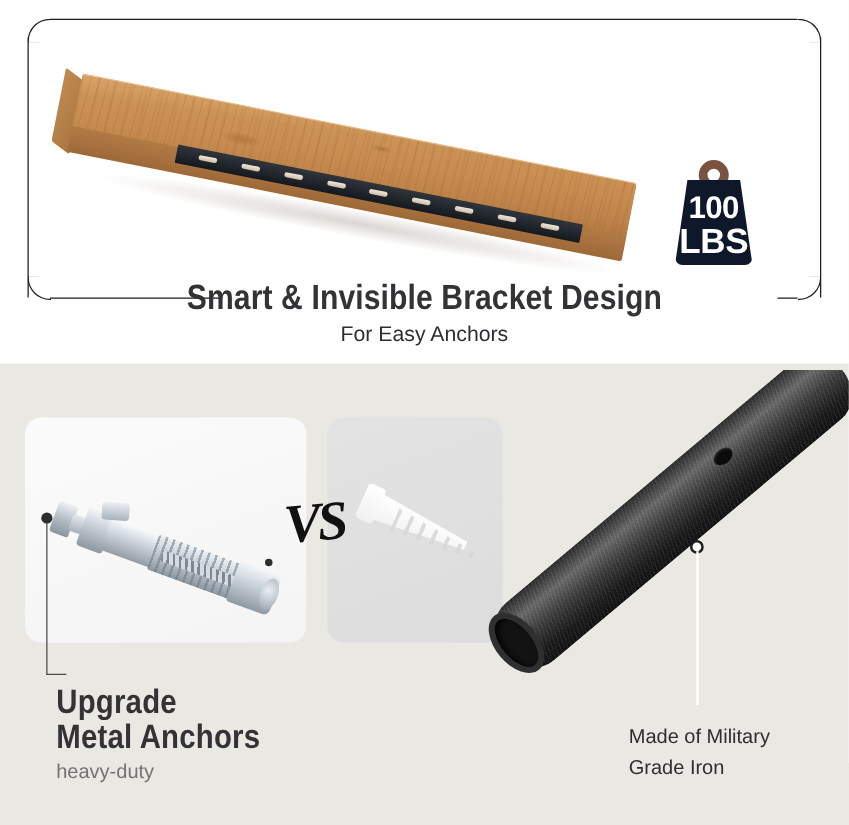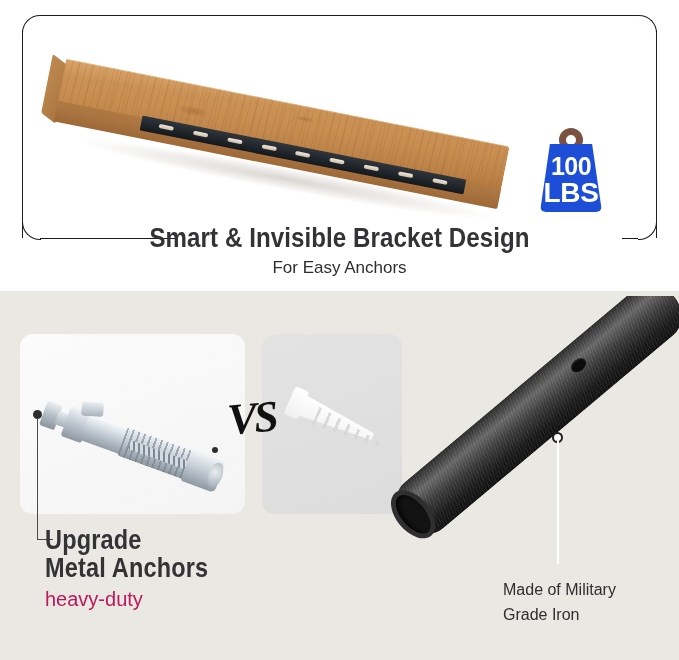--- a/index.html
+++ b/index.html
@@ -72,21 +72,21 @@
   }
 
   
   #weight-badge{position:absolute;left:540px;top:128px;width:62px;height:84px;}
   #weight-ring{
     position:absolute;left:19px;top:0;width:24px;height:24px;border-radius:50%;
     border:7px solid #7a5240;box-sizing:border-box;
   }
   #weight-body{
     position:absolute;left:0;top:16px;width:62px;height:68px;
-    background:#1d4ed8;
+    background:#0f172a;
     clip-path:polygon(16% 0%, 84% 0%, 100% 100%, 0% 100%);
     border-radius:6px;
     display:flex;flex-direction:column;align-items:center;justify-content:center;
     padding-top:6px;box-sizing:border-box;
   }
   #weight-num{color:#fff;font-size:25px;font-weight:bold;line-height:.94;letter-spacing:-.5px;}
   #weight-unit{color:#fff;font-size:28px;font-weight:bold;line-height:1;letter-spacing:-.3px;}
 
   
   #title-main{
@@ -153,27 +153,27 @@
     font-family:"Liberation Serif",serif;letter-spacing:-3px;
     transform:rotate(-5deg);}
 
   
   .lead-line{position:absolute;background:#4a4a4a;}
   #lead-left-v{left:37px;top:418px;width:1.4px;height:122px;}
   #lead-left-h{left:37px;top:539px;width:16px;height:1.4px;}
   #lead-left-dot{position:absolute;left:33px;top:410px;width:9px;height:9px;border-radius:50%;background:#2d2d2d;}
   #lead-vs-dot{position:absolute;left:212px;top:447px;width:6px;height:6px;border-radius:50%;background:#2d2d2d;}
 
-  #anchor-text{position:absolute;left:45px;top:526px;width:300px;}
+  #anchor-text{position:absolute;left:45px;top:547px;width:300px;}
   .bold-head{
     font-size:27px;font-weight:bold;color:#333336;line-height:1.04;
     font-family:"Liberation Sans Narrow","Liberation Sans",sans-serif;
     transform:scaleX(.87);transform-origin:left center;letter-spacing:.2px;
   }
-  #anchor-sub{margin-top:6px;font-size:20px;color:#be185d;}
+  #anchor-sub{margin-top:6px;font-size:16px;color:#737373;}
 
   
   #pipe-wrap{position:absolute;left:386px;top:296px;width:310px;height:300px;overflow:hidden;}
   #pipe{
     position:absolute;left:18px;top:196px;width:352px;height:60px;
     transform:rotate(-40deg);transform-origin:0 50%;
     background:
       repeating-linear-gradient(90deg,rgba(255,255,255,.035) 0 1px,rgba(0,0,0,0) 1px 4px),
       linear-gradient(180deg,#2b2b2b 0%,#4c4c4c 14%,#6a6a6a 26%,#3c3c3c 52%,#1a1a1a 80%,#111111 100%);
     border-radius:26px/30px;

